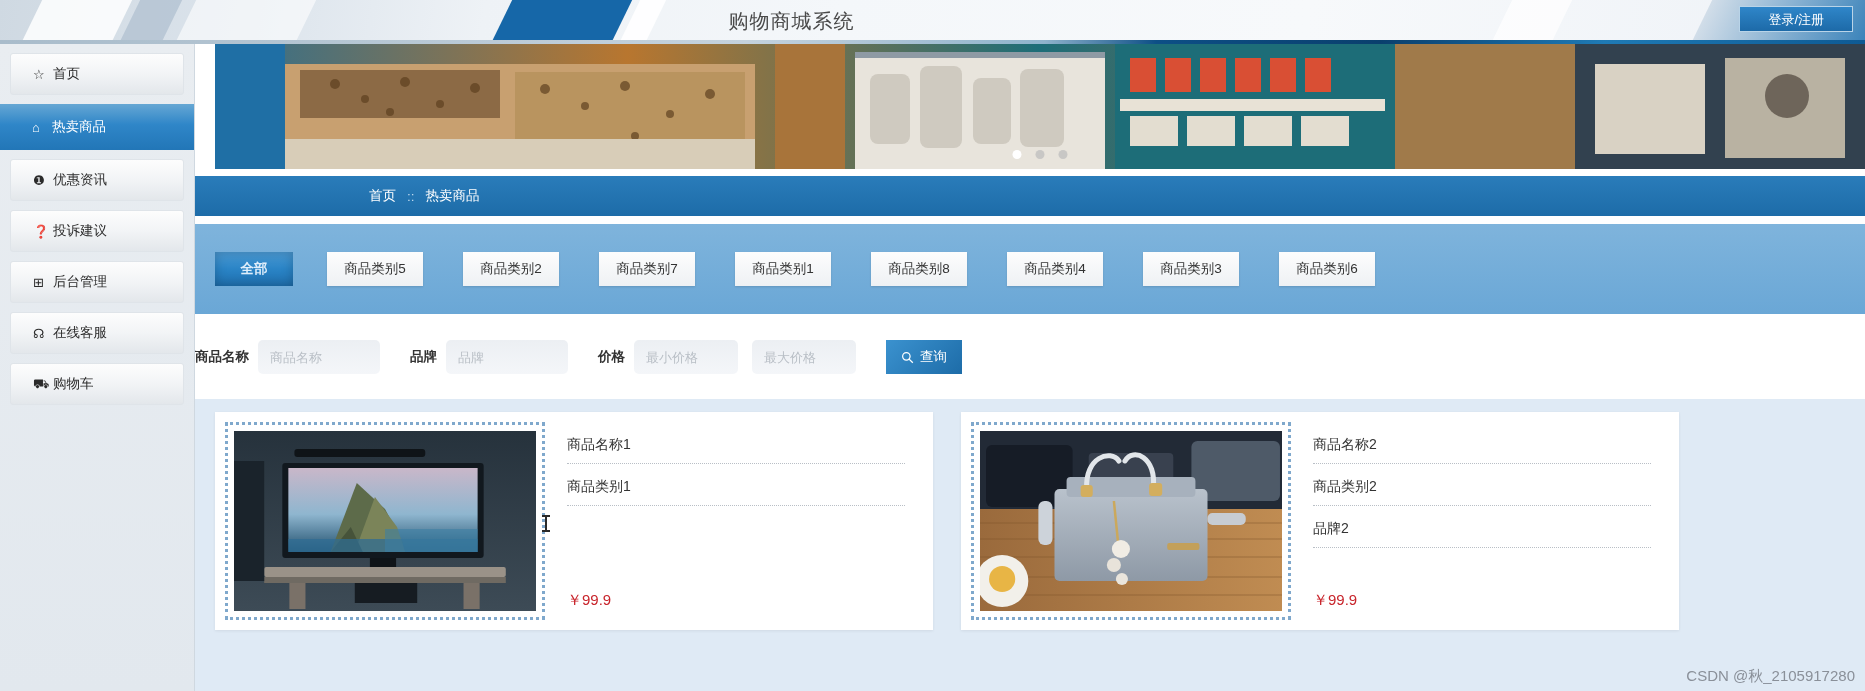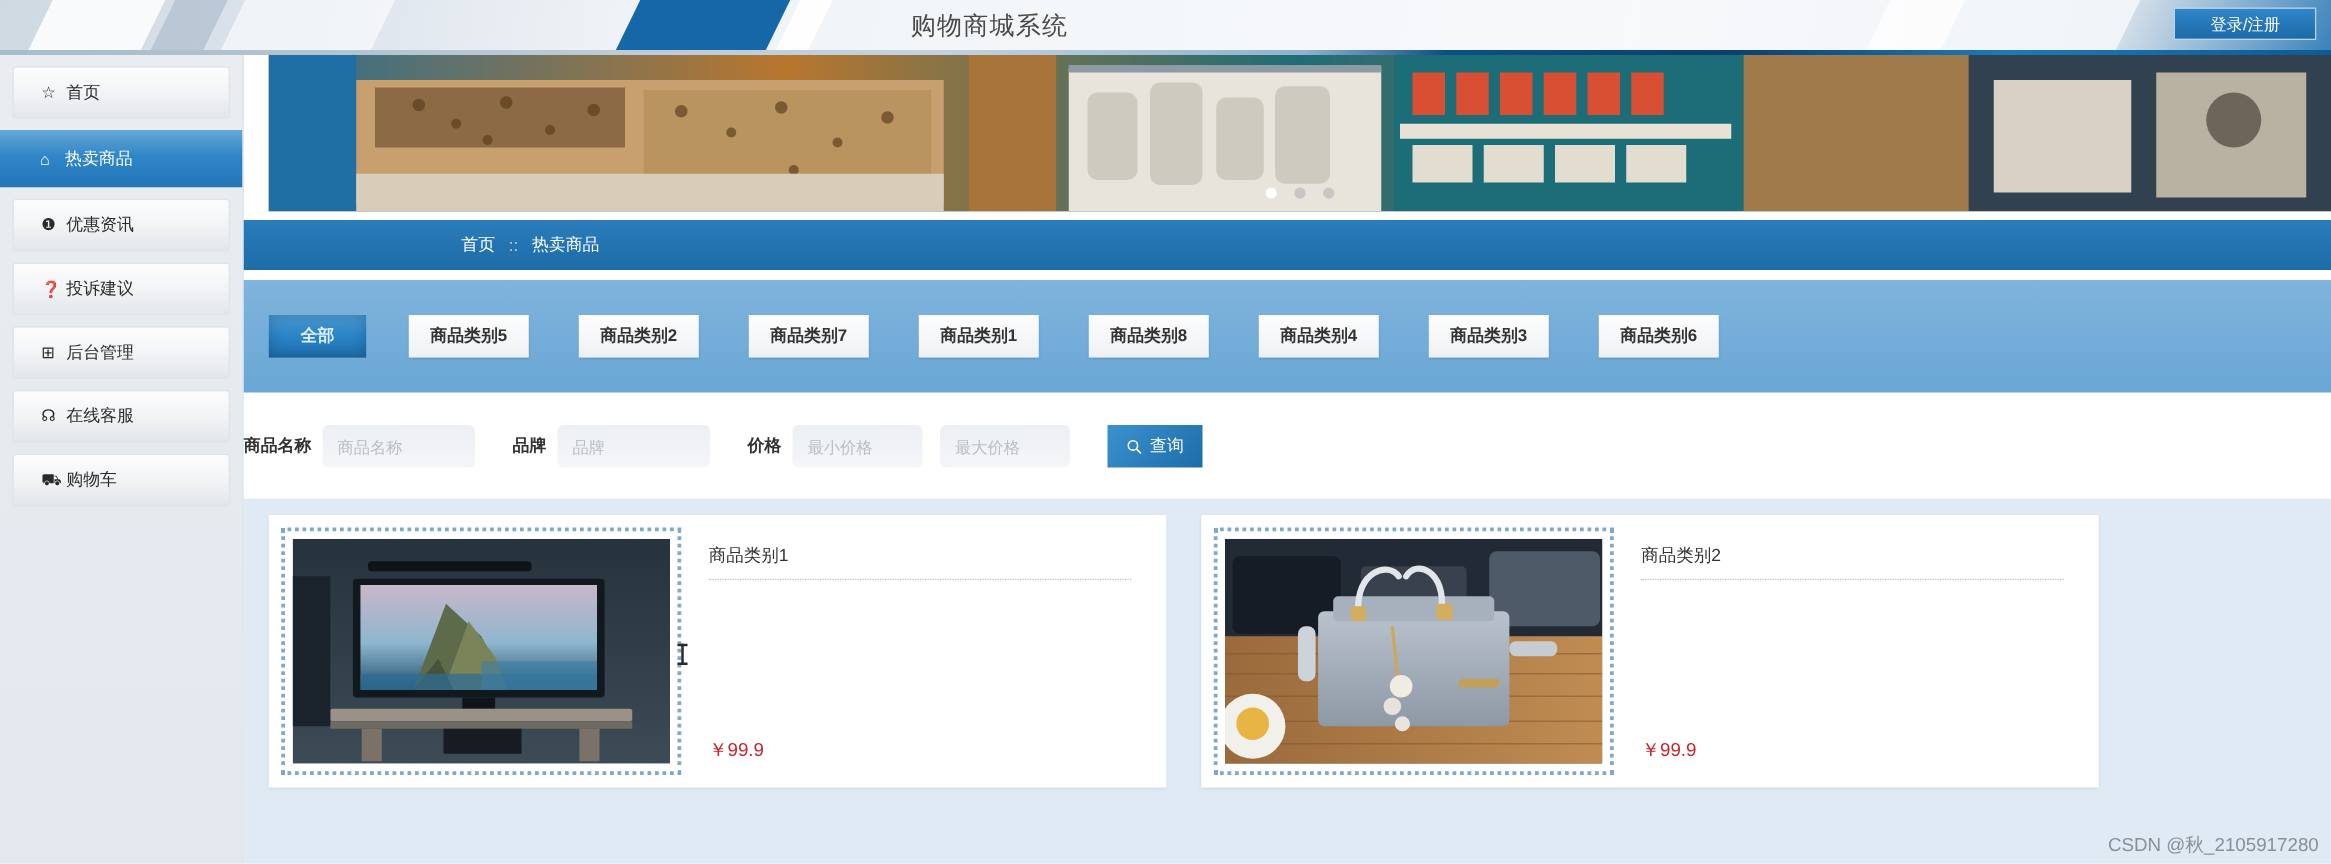--- a/index.html
+++ b/index.html
@@ -109,21 +109,21 @@
     position: absolute; left: 0; top: 180px;
     width: 1670px; height: 90px;
     background: linear-gradient(180deg,#7fb4dc,#6aa7d6);
     display: flex; align-items: center; padding-left: 20px;
   }
   .tab {
     height: 34px; min-width: 96px; padding: 0 15px;
     display: flex; align-items: center; justify-content: center;
     background: linear-gradient(180deg,#fdfdfd,#eef1f4);
     color: #333; font-size: 13.5px; cursor: pointer;
-    margin-right: 40px; box-shadow: 0 1px 2px rgba(0,0,0,.12); font-weight: bold;
+    margin-right: 40px; box-shadow: 0 1px 2px rgba(0,0,0,.12);
   }
   .tab.active {
     background: linear-gradient(180deg,#4b9ad4 0%,#2a84c6 50%,#1f6fae 100%);
     color: #dfeefb; font-weight: bold;
     box-shadow: inset 0 0 12px rgba(0,0,0,.22);
     min-width: 78px; margin-right: 34px;
   }
 
   
   .searchbar {
@@ -377,20 +377,21 @@
             <rect x="30" y="136" width="240" height="10" rx="2" fill="#9a9288"></rect>
             <rect x="30" y="146" width="240" height="6" fill="#6f6a62"></rect>
             <rect x="55" y="152" width="16" height="26" fill="#7a7168"></rect>
             <rect x="228" y="152" width="16" height="26" fill="#7a7168"></rect>
             <rect x="120" y="152" width="62" height="20" fill="#161c22"></rect>
             <rect x="0" y="30" width="30" height="120" fill="#1a232b"></rect>
           </svg>
         </div>
       </div>
       <div class="pinfo">
+        <div class="prow">商品名称1</div>
         <div class="prow">商品类别1</div>
         <div class="pprice">￥99.9</div>
       </div>
     </div>
 
     <div class="pcard">
       <div class="pimg-wrap">
         <div class="pimg">
           <svg viewBox="0 0 300 180" preserveAspectRatio="none" width="100%" height="100%">
             <defs>
@@ -429,21 +430,23 @@
             <circle cx="141" cy="148" r="6" fill="#eae5dc"></circle>
             <rect x="58" y="70" width="14" height="44" rx="6" fill="#cdd3da"></rect>
             <rect x="226" y="82" width="38" height="12" rx="5" fill="#c7ccd3"></rect>
             <rect x="186" y="112" width="32" height="7" rx="2" fill="#c3a05a"></rect>
             <circle cx="22" cy="150" r="26" fill="#f2f0ea"></circle>
             <circle cx="22" cy="148" r="13" fill="#e8b545"></circle>
           </svg>
         </div>
       </div>
       <div class="pinfo">
+        <div class="prow">商品名称2</div>
         <div class="prow">商品类别2</div>
+        <div class="prow">品牌2</div>
         <div class="pprice">￥99.9</div>
       </div>
     </div>
 
   </div>
 </div>
 
 <div class="cursor-caret"></div>
 <div class="watermark">CSDN @秋_2105917280</div>
 

